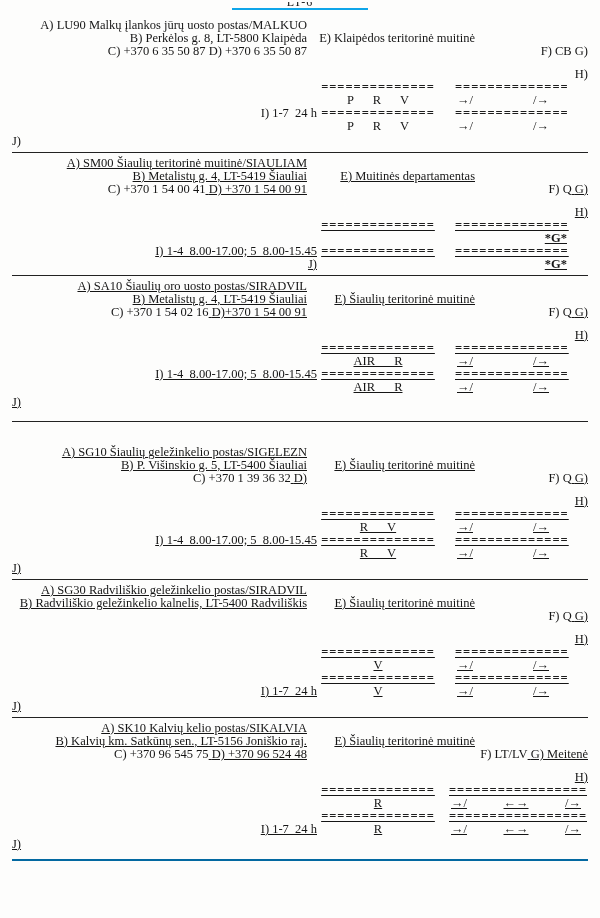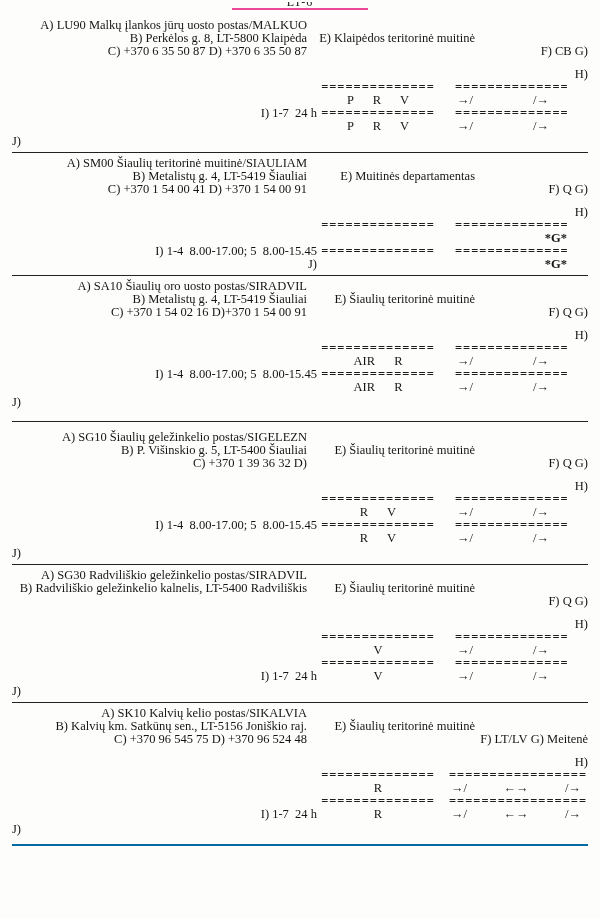--- a/index.html
+++ b/index.html
@@ -2,28 +2,28 @@
 <html><head>
 <meta charset="utf-8">
 <style>
   * { margin:0; padding:0; box-sizing:border-box; }
   html,body { background:#e8e8e8; }
   body { font-family:"Liberation Serif", "DejaVu Serif", serif; font-size:12.5px; color:#151515; }
   .page {
     width:600px; height:918px; margin:0 auto; background:#fdfdfc;
     padding:2px 12px 0 12px; overflow:hidden; position:relative;
   }
-  .page-header { width:136px; margin:0 auto 5px auto; border-bottom:2px solid #ec4899; height:8px; overflow:hidden; text-align:center; }
+  .page-header { width:136px; margin:0 auto 5px auto; border-bottom:2px solid #0ea5e9; height:8px; overflow:hidden; text-align:center; }
   .page-header span { display:block; margin-top:-7px; font-size:12px; letter-spacing:1px; }
 
   .entry { padding:4px 0 4px 0; }
-  .entry + .entry { border-top:1px solid #222; }
+  .entry + .entry { border-top:1px solid #222;text-decoration:underline; }
   .entry.last { border-bottom:2px solid #0369a1; padding-bottom:8px; }
   .entry.padbot { padding-bottom:12px; }
-  .entry.padtop { padding-top:9px; }
+  .entry.padtop { padding-top:24px; }
 
   .top { display:flex; }
   .left { width:295px; }
   .right { width:281px; padding-top:13px; }
   .line { line-height:13px; min-height:13px;text-align:right; }
   .cd .c { display:inline-block; width:145px; }
   .fg .f { display:inline-block; width:58px; }
   .e { width:168px; }
   .h { margin-top:10px; }
 

